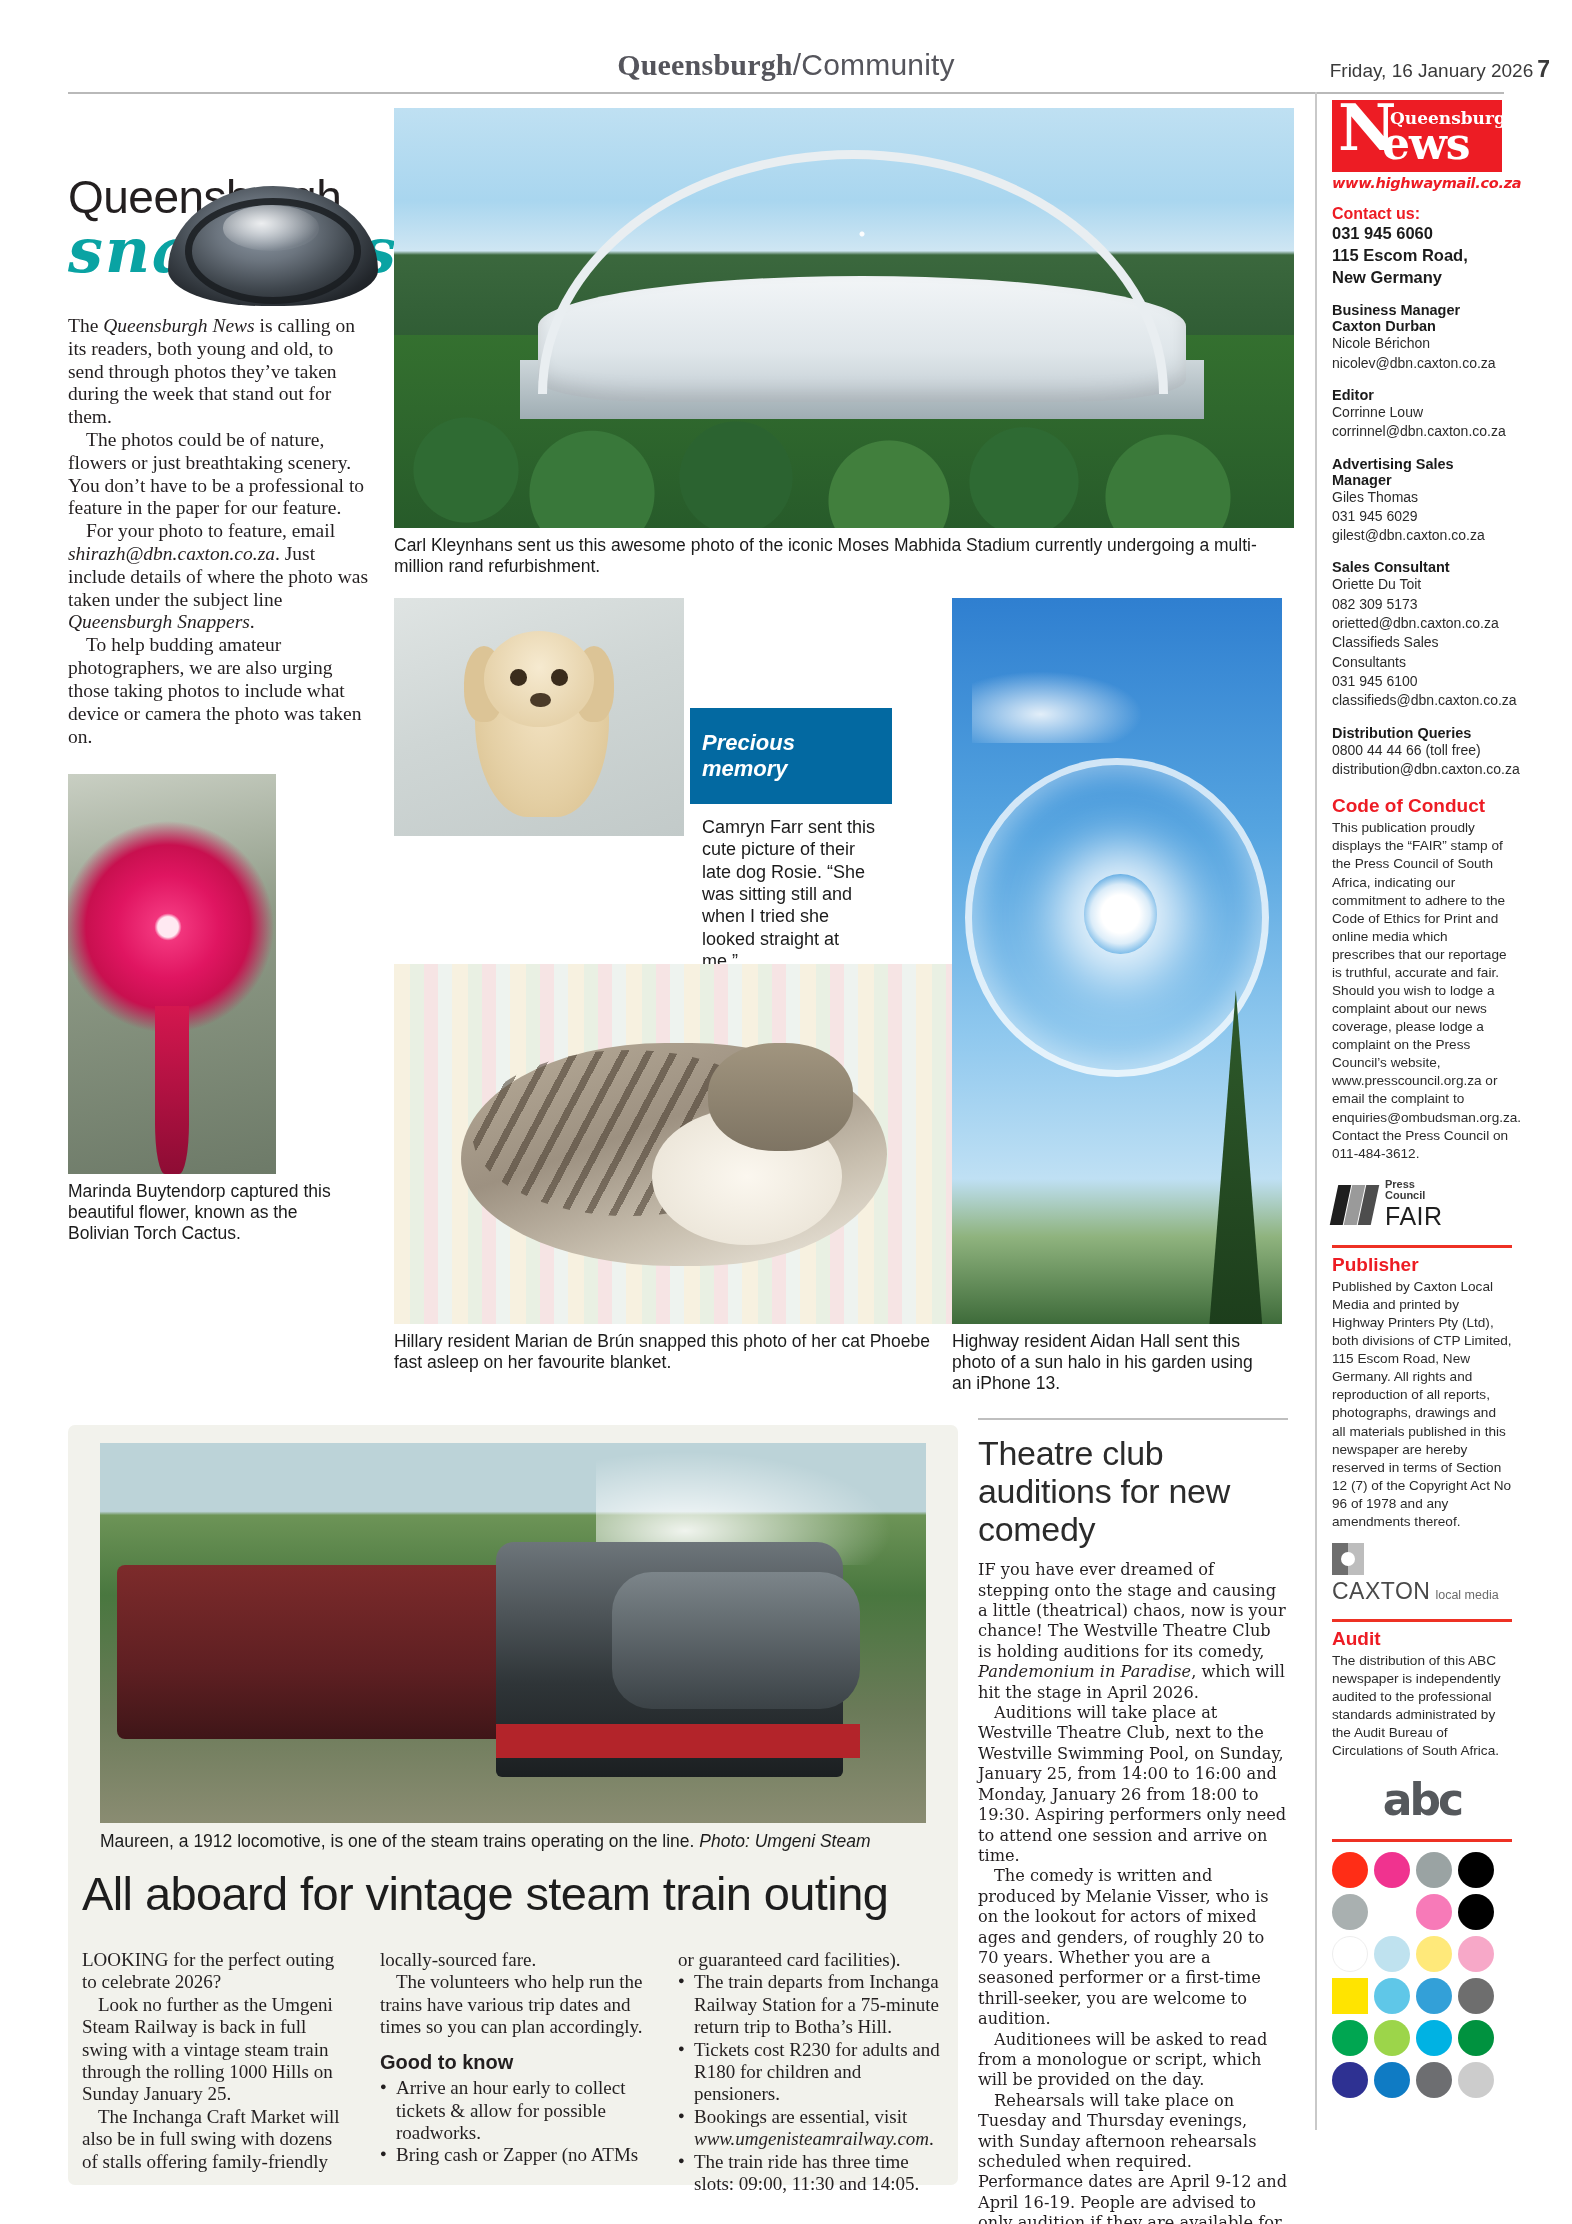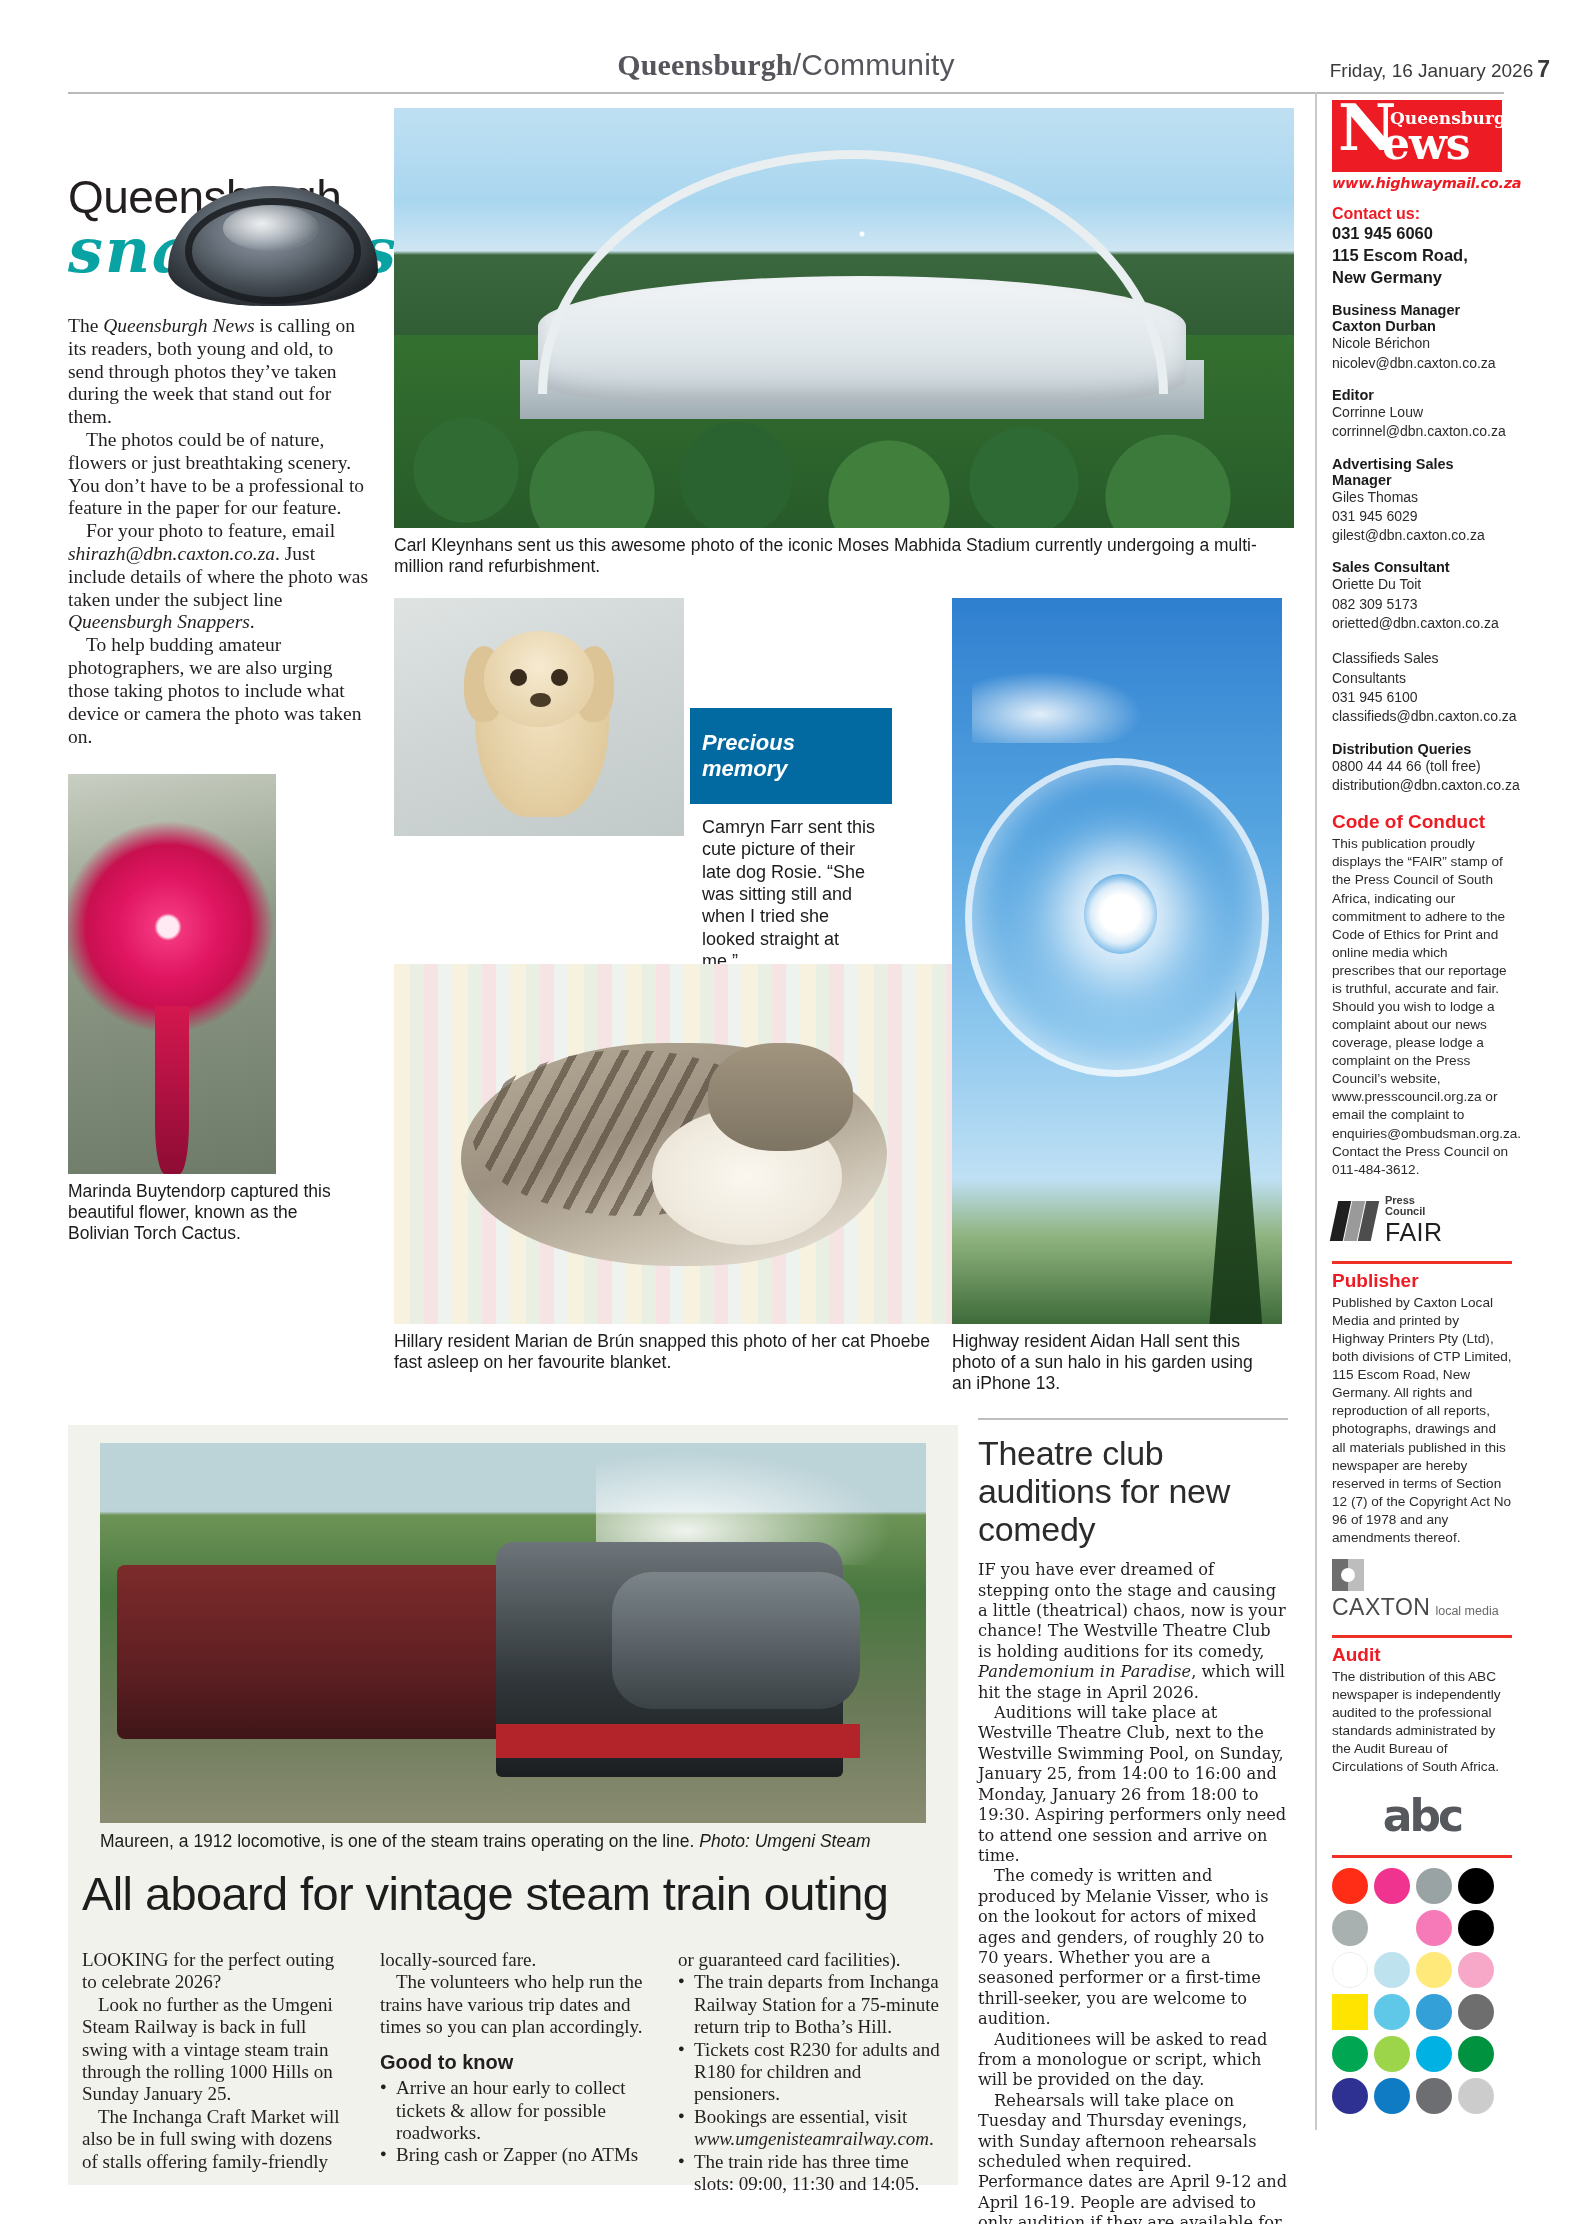--- a/index.html
+++ b/index.html
@@ -274,21 +274,21 @@
   .train-cols p { text-indent: 16px; }
   .train-cols p.noind, .train-cols p:first-child { text-indent: 0; }
   .train-cols i { font-style: italic; }
   .subhead {
     font-family: "Liberation Sans", sans-serif; font-weight: bold;
     font-size: 20px; margin: 12px 0 3px 0;
   }
   .bullets p { text-indent: 0; padding-left: 16px; position: relative; }
   .bullets p::before { content: "\25CF"; position: absolute; left: 0; font-size: 11px; top: 3px; }
 
-  .bg-tint { background: #f2f2ec; }
+  .bg-tint { background: #f2f2ec; border-radius: 7px; }
 
   
   .rail { font-family: "Liberation Sans", sans-serif; color: #1b1b1b; }
   .rail-logo {
     width: 170px; height: 72px; background: #ed1c24; position: relative; overflow: hidden;
   }
   .rail-logo .n {
     position: absolute; left: 6px; top: -4px; font-family: "DejaVu Serif", serif;
     font-weight: bold; font-size: 64px; color: #fff; line-height: 1;
   }
@@ -506,21 +506,21 @@
     <h4 style="margin-top:0">Manager</h4>
     <div class="line">Giles Thomas</div>
     <div class="line">031 945 6029</div>
     <div class="line">gilest@dbn.caxton.co.za</div>
 
     <h4>Sales Consultant</h4>
     <div class="line">Oriette Du Toit</div>
     <div class="line">082 309 5173</div>
     <div class="line">orietted@dbn.caxton.co.za</div>
 
-    <div class="line" style="margin-top:16px">Classifieds Sales</div>
+    <div class="line" style="">Classifieds Sales</div>
     <div class="line">Consultants</div>
     <div class="line">031 945 6100</div>
     <div class="line">classifieds@dbn.caxton.co.za</div>
 
     <h4>Distribution Queries</h4>
     <div class="line">0800 44 44 66 (toll free)</div>
     <div class="line">distribution@dbn.caxton.co.za</div>
 
     <h4 class="red">Code of Conduct</h4>
     <div class="body">This publication proudly displays the “FAIR” stamp of the Press Council of South Africa, indicating our commitment to adhere to the Code of Ethics for Print and online media which prescribes that our reportage is truthful, accurate and fair. Should you wish to lodge a complaint about our news coverage, please lodge a complaint on the Press Council’s website, www.presscouncil.org.za or email the complaint to enquiries@ombudsman.org.za. Contact the Press Council on 011-484-3612.</div>

